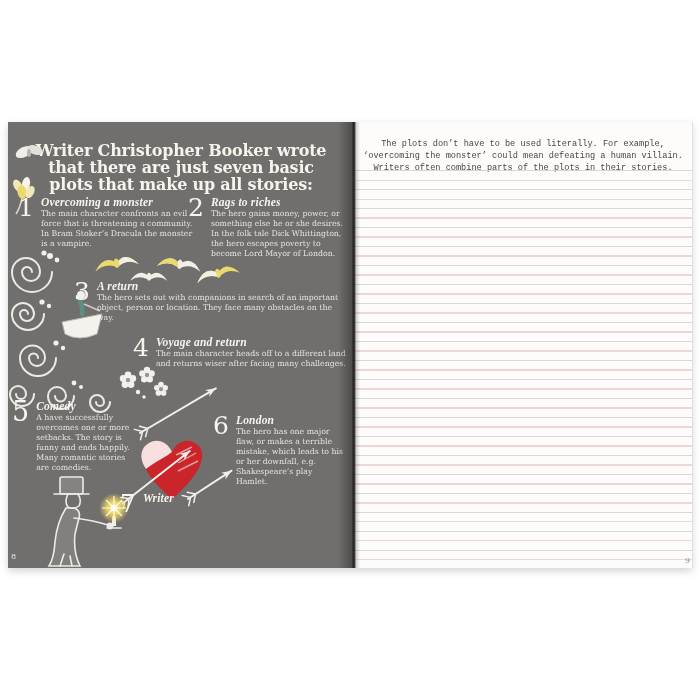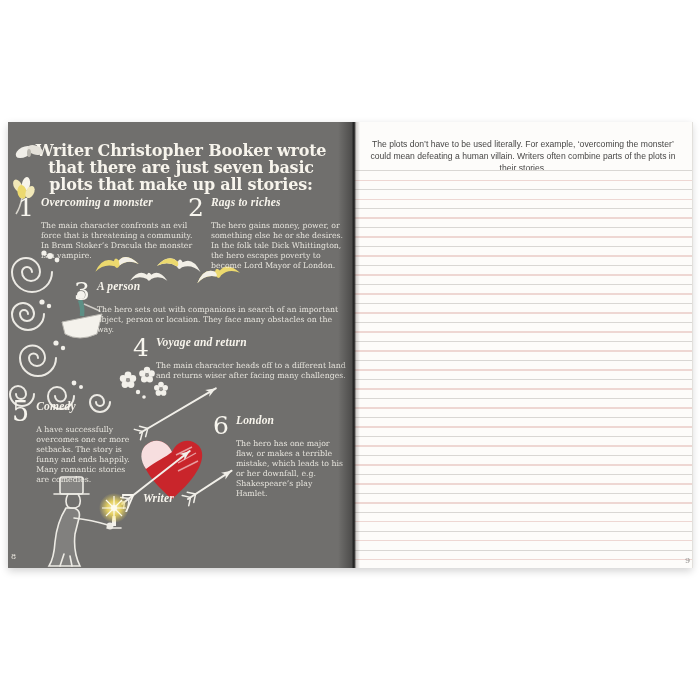--- a/index.html
+++ b/index.html
@@ -11,29 +11,29 @@
   .left-page{position:absolute;left:0;top:0;width:346px;height:446px;background:#706f6d;overflow:hidden;}
   .spine{position:absolute;left:330px;top:0;width:26px;height:446px;z-index:6;pointer-events:none;
          background:linear-gradient(to right, rgba(0,0,0,0) 0%, rgba(0,0,0,0.30) 52%, #181818 62%, rgba(90,80,75,0.25) 70%, rgba(0,0,0,0) 85%);}
   .lp-title{position:absolute;left:23px;top:20px;width:300px;text-align:center;
             color:#f7f4ec;font-size:16px;font-weight:bold;letter-spacing:-0.2px;line-height:17px;}
   .plot{position:absolute;display:flex;}
   .plot-num{color:#f7f5ee;font-size:25px;line-height:24px;font-weight:400;margin-right:7px;
             font-family:"DejaVu Serif", serif;}
   .plot-head{color:#f7f4ec;font-size:11.5px;font-weight:bold;font-style:italic;line-height:13px;
              font-family:Liberation Serif, serif;letter-spacing:0.2px;}
-  .plot-body{margin-top:12px;color:rgba(245,242,234,0.88);font-size:7.8px;line-height:10px;
+  .plot-body{margin-top:0;color:rgba(245,242,234,0.88);font-size:7.8px;line-height:10px;
              font-family:"DejaVu Serif", serif;}
   .page-num-left{position:absolute;left:3px;top:430px;color:#e8e5dd;font-size:8px;}
   .art{position:absolute;pointer-events:none;}
   
   .right-page{position:absolute;left:346px;top:0;width:338px;height:446px;background:#fdfcfa;
               border-right:1px solid #e2e0dc;overflow:hidden;}
   .rp-note{position:absolute;left:9px;top:16px;width:320px;text-align:center;color:#474645;
-           font-size:8.6px;line-height:12px;font-family:Liberation Sans, sans-serif;}
+           font-size:8.6px;line-height:12px;font-family:Liberation Mono, monospace;}
   .ruled{position:absolute;left:0;top:48px;width:338px;height:390px;
          background:repeating-linear-gradient(to bottom,
             #d9d7d4 0px, #d9d7d4 1px,
             rgba(0,0,0,0) 1px, rgba(0,0,0,0) 9.5px,
             #eed7d3 9.5px, #eed7d3 10.5px,
             rgba(0,0,0,0) 10.5px, rgba(0,0,0,0) 19px);}
   .page-num-right{position:absolute;left:331px;top:434px;color:#8a8886;font-size:8px;}
 </style>
 </head>
 <body>
@@ -202,21 +202,21 @@
         <div class="plot-num">2</div>
         <div>
           <div class="plot-head">Rags to riches</div>
           <div class="plot-body" style="width:142px;">The hero gains money, power, or something else he or she desires. In the folk tale Dick Whittington, the hero escapes poverty to become Lord Mayor of London.</div>
         </div>
       </div>
 
       <div class="plot" style="left:66px;top:158px;">
         <div class="plot-num">3</div>
         <div>
-          <div class="plot-head">A person</div>
+          <div class="plot-head">A return</div>
           <div class="plot-body" style="width:252px;">The hero sets out with companions in search of an important object, person or location. They face many obstacles on the way.</div>
         </div>
       </div>
 
       <div class="plot" style="left:125px;top:214px;">
         <div class="plot-num">4</div>
         <div>
           <div class="plot-head">Voyage and return</div>
           <div class="plot-body" style="width:198px;">The main character heads off to a different land and returns wiser after facing many challenges.</div>
         </div>

